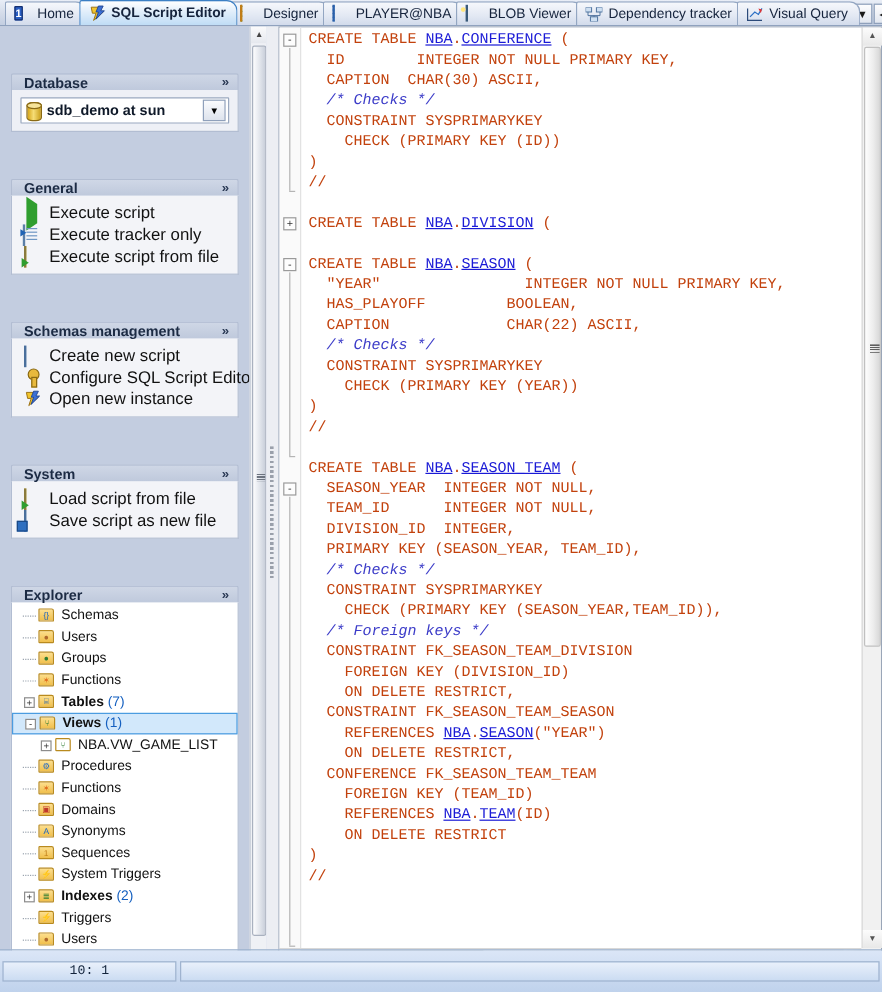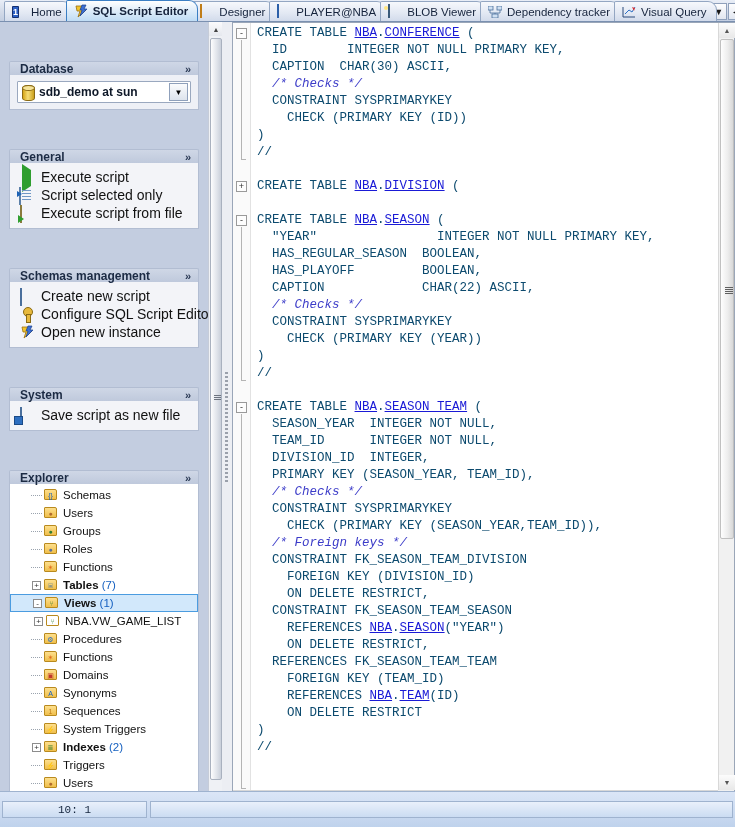--- a/index.html
+++ b/index.html
@@ -116,21 +116,21 @@
   .combo .ctext { margin-left: 6px; font-weight: bold; font-size: 12px; color: #0e1828; }
   .combo .carrow {
     margin-left: auto; width: 19px; height: 18px; margin-right: 2px;
     background: linear-gradient(to bottom,#fafbfd,#dde3ed); border: 1px solid #8fa0bb;
     display: flex; align-items: center; justify-content: center; font-size: 8px;
   }
 
   
   .tree { background: #fff; border: 1px solid #b2bdd2; border-top: none; padding: 2px 0 3px 0; }
   .tnode {
-    display: flex; align-items: center; height: 18px; padding-left: 20px;
+    display: flex; align-items: center; height: 18px; padding-left: 8px;
     font-size: 11.5px; color: #111; white-space: nowrap; cursor: pointer; position: relative;
   }
   .tnode.sel { background: #d2e8fb; border: 1px solid #4b9ce0; height: 18px; }
   .tnode.child { padding-left: 22px; }
   .tw { width: 13px; flex:none; display:flex; align-items:center; justify-content:center; }
   .tw .box {
     width: 9px; height: 9px; border: 1px solid #8c8c8c; background: #fff;
     font-size: 8px; line-height: 7px; text-align: center; color: #333; font-family:"Liberation Sans",sans-serif;
   }
   .tw .dots { width: 11px; border-top: 1px dotted #9aa3ae; height:1px; }
@@ -158,21 +158,21 @@
   #editor-wrap { position: absolute; left: 232px; top: 22px; right: 0; bottom: 20px;
                  background: #fff; border: 1px solid #9aa6b8; }
   #code-area { position: absolute; left:0; top:0; right:16px; bottom:16px; overflow: hidden; background: #fff; display:flex; }
   #gutter { width: 18px; flex:none; background: #fafafa; border-right: 1px solid #e2e2e2; position: relative; }
   #code { position: relative; flex: 1; overflow: hidden; padding-top: 2px; }
   pre.codeline {
     margin: 0; font-family: "Liberation Mono", "DejaVu Sans Mono", monospace;
     font-size: 12.5px; line-height: 17px; color: #000; white-space: pre;
     padding-left: 6px; letter-spacing: 0px;
   }
-  .kw  { color: #0c4a6e; }
+  .kw  { color: #c2410c; }
   .lnk { color: #1a1ad6; text-decoration: underline; }
   .cmt { color: #3b3bc8; font-style: italic; }
 
   .foldmark { position: absolute; left: 3px; width: 11px; height: 11px; border: 1px solid #9a9a9a;
               background: #fdfdfd; font-size: 9px; line-height: 9px; text-align: center; color: #333; cursor: pointer; }
   .foldline { position: absolute; left: 8px; width: 1px; background: #b4b4b4; }
   .foldend  { position: absolute; left: 8px; width: 5px; height: 1px; background: #b4b4b4; }
 
   
   #v-scroll { position:absolute; right:0; top:0; width:16px; bottom:16px; background:#f1f1f1; border-left:1px solid #d8d8d8; }
@@ -287,21 +287,21 @@
           <span>General</span>
           <span class="chev">»</span>
         </div>
         <div class="grp-bd">
           <div class="row">
             <span class="ri"><span class="i-play"></span></span>
             <span class="lbl">Execute script</span>
           </div>
           <div class="row">
             <span class="ri"><span class="i-sel"><i class="i-selln"></i></span></span>
-            <span class="lbl">Script selected only</span>
+            <span class="lbl">Execute tracker only</span>
           </div>
           <div class="row">
             <span class="ri"><span class="i-doc y"></span></span>
             <span class="lbl">Execute script from file</span>
           </div>
         </div>
       </div>
 
       <div class="grp">
         <div class="grp-hd">
@@ -329,20 +329,24 @@
         </div>
       </div>
 
       <div class="grp">
         <div class="grp-hd">
           <span>System</span>
           <span class="chev">»</span>
         </div>
         <div class="grp-bd">
           <div class="row">
+            <span class="ri"><span class="i-load"></span></span>
+            <span class="lbl">Load script from file</span>
+          </div>
+          <div class="row">
             <span class="ri"><span class="i-save"></span></span>
             <span class="lbl">Save script as new file</span>
           </div>
         </div>
       </div>
 
       <div class="grp">
         <div class="grp-hd">
           <span>Explorer</span>
           <span class="chev">»</span>
@@ -370,30 +374,20 @@
             </div>
             <div class="tnode">
               <span class="tw">
                 <span class="dots"></span>
               </span>
               <span class="tfi">
                 <span class="fold"></span>
                 <span class="fbadge" style="color: rgb(47, 125, 50);">●</span>
               </span>
               <span class="tlbl">Groups</span>
-            </div>
-            <div class="tnode">
-              <span class="tw">
-                <span class="dots"></span>
-              </span>
-              <span class="tfi">
-                <span class="fold"></span>
-                <span class="fbadge" style="color: rgb(90, 111, 156);">●</span>
-              </span>
-              <span class="tlbl">Roles</span>
             </div>
             <div class="tnode">
               <span class="tw">
                 <span class="dots"></span>
               </span>
               <span class="tfi">
                 <span class="fold"></span>
                 <span class="fbadge" style="color: rgb(224, 106, 28);">✶</span>
               </span>
               <span class="tlbl">Functions</span>
@@ -565,21 +559,20 @@
           <pre class="codeline"><span class="cmt">  /* Checks */</span></pre>
           <pre class="codeline"><span class="kw">  CONSTRAINT SYSPRIMARYKEY</span></pre>
           <pre class="codeline"><span class="kw">    CHECK (PRIMARY KEY (ID))</span></pre>
           <pre class="codeline"><span class="kw">)</span></pre>
           <pre class="codeline"><span class="kw">//</span></pre>
           <pre class="codeline">&nbsp;</pre>
           <pre class="codeline"><span class="kw">CREATE TABLE </span><span class="lnk">NBA</span><span class="kw">.</span><span class="lnk">DIVISION</span><span class="kw"> (</span></pre>
           <pre class="codeline">&nbsp;</pre>
           <pre class="codeline"><span class="kw">CREATE TABLE </span><span class="lnk">NBA</span><span class="kw">.</span><span class="lnk">SEASON</span><span class="kw"> (</span></pre>
           <pre class="codeline"><span class="kw">  "YEAR"                INTEGER NOT NULL PRIMARY KEY,</span></pre>
-          <pre class="codeline"><span class="kw">  HAS_REGULAR_SEASON  BOOLEAN,</span></pre>
           <pre class="codeline"><span class="kw">  HAS_PLAYOFF         BOOLEAN,</span></pre>
           <pre class="codeline"><span class="kw">  CAPTION             CHAR(22) ASCII,</span></pre>
           <pre class="codeline"><span class="cmt">  /* Checks */</span></pre>
           <pre class="codeline"><span class="kw">  CONSTRAINT SYSPRIMARYKEY</span></pre>
           <pre class="codeline"><span class="kw">    CHECK (PRIMARY KEY (YEAR))</span></pre>
           <pre class="codeline"><span class="kw">)</span></pre>
           <pre class="codeline"><span class="kw">//</span></pre>
           <pre class="codeline">&nbsp;</pre>
           <pre class="codeline"><span class="kw">CREATE TABLE </span><span class="lnk">NBA</span><span class="kw">.</span><span class="lnk">SEASON_TEAM</span><span class="kw"> (</span></pre>
           <pre class="codeline"><span class="kw">  SEASON_YEAR  INTEGER NOT NULL,</span></pre>
@@ -589,21 +582,21 @@
           <pre class="codeline"><span class="cmt">  /* Checks */</span></pre>
           <pre class="codeline"><span class="kw">  CONSTRAINT SYSPRIMARYKEY</span></pre>
           <pre class="codeline"><span class="kw">    CHECK (PRIMARY KEY (SEASON_YEAR,TEAM_ID)),</span></pre>
           <pre class="codeline"><span class="cmt">  /* Foreign keys */</span></pre>
           <pre class="codeline"><span class="kw">  CONSTRAINT FK_SEASON_TEAM_DIVISION</span></pre>
           <pre class="codeline"><span class="kw">    FOREIGN KEY (DIVISION_ID)</span></pre>
           <pre class="codeline"><span class="kw">    ON DELETE RESTRICT,</span></pre>
           <pre class="codeline"><span class="kw">  CONSTRAINT FK_SEASON_TEAM_SEASON</span></pre>
           <pre class="codeline"><span class="kw">    REFERENCES </span><span class="lnk">NBA</span><span class="kw">.</span><span class="lnk">SEASON</span><span class="kw">("YEAR")</span></pre>
           <pre class="codeline"><span class="kw">    ON DELETE RESTRICT,</span></pre>
-          <pre class="codeline"><span class="kw">  REFERENCES FK_SEASON_TEAM_TEAM</span></pre>
+          <pre class="codeline"><span class="kw">  CONFERENCE FK_SEASON_TEAM_TEAM</span></pre>
           <pre class="codeline"><span class="kw">    FOREIGN KEY (TEAM_ID)</span></pre>
           <pre class="codeline"><span class="kw">    REFERENCES </span><span class="lnk">NBA</span><span class="kw">.</span><span class="lnk">TEAM</span><span class="kw">(ID)</span></pre>
           <pre class="codeline"><span class="kw">    ON DELETE RESTRICT</span></pre>
           <pre class="codeline"><span class="kw">)</span></pre>
           <pre class="codeline"><span class="kw">//</span></pre>
         </div>
     </div>
 
     <div id="v-scroll">
       <div class="vs-arrow">▲</div>

